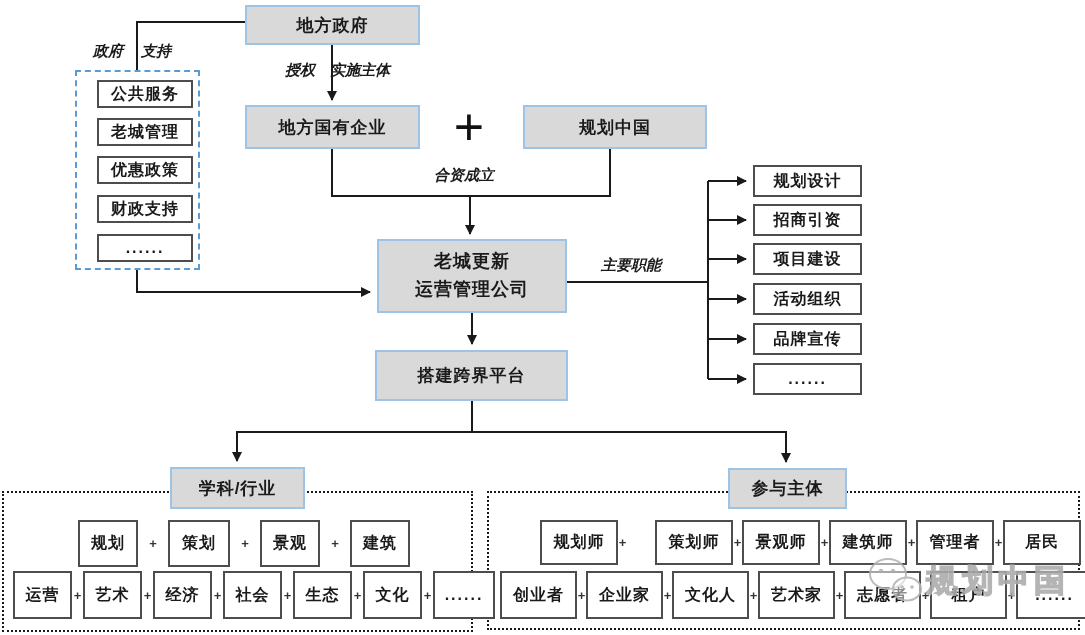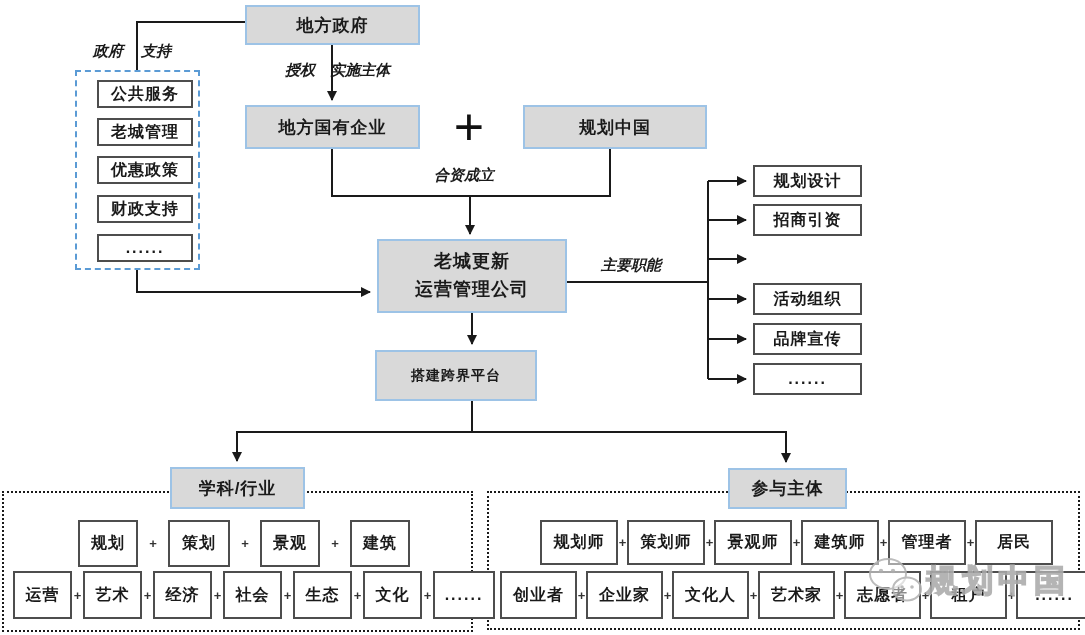--- a/index.html
+++ b/index.html
@@ -93,21 +93,21 @@
 
   <div class="abs bigplus" style="left:443px;top:99px;width:52px;height:56px;">+</div>
 
   <div class="abs node" style="left:523px;top:105px;width:184px;height:44px;">规划中国</div>
 
   <div class="abs node big" style="left:377px;top:239px;width:190px;height:74px;">
     <div>老城更新</div>
     <div>运营管理公司</div>
   </div>
 
-  <div class="abs node" style="left:375px;top:350px;width:162px;height:51px;font-size:14px;">搭建跨界平台</div>
+  <div class="abs node" style="left:375px;top:350px;width:193px;height:51px;font-size:17px;">搭建跨界平台</div>
 
   <div class="abs lbl" style="left:93px;top:42px;gap:18px;">
     <span>政府</span>
     <span>支持</span>
   </div>
 
   <div class="abs lbl" style="left:285px;top:61px;gap:15px;">
     <span>授权</span>
     <span>实施主体</span>
   </div>
@@ -118,20 +118,21 @@
 
   <div class="abs dashpanel" style="left:75px;top:70px;width:125px;height:200px;"></div>
   <div class="abs wbox" style="left:97px;top:80px;width:96px;height:28px;">公共服务</div>
   <div class="abs wbox" style="left:97px;top:118px;width:96px;height:28px;">老城管理</div>
   <div class="abs wbox" style="left:97px;top:156px;width:96px;height:28px;">优惠政策</div>
   <div class="abs wbox" style="left:97px;top:195px;width:96px;height:28px;">财政支持</div>
   <div class="abs wbox dots" style="left:97px;top:234px;width:96px;height:28px;">......</div>
 
   <div class="abs wbox" style="left:753px;top:165px;width:109px;height:32px;">规划设计</div>
   <div class="abs wbox" style="left:753px;top:204px;width:109px;height:32px;">招商引资</div>
+  <div class="abs wbox" style="left:753px;top:243px;width:109px;height:32px;">项目建设</div>
   <div class="abs wbox" style="left:753px;top:283px;width:109px;height:32px;">活动组织</div>
   <div class="abs wbox" style="left:753px;top:323px;width:109px;height:32px;">品牌宣传</div>
   <div class="abs wbox dots" style="left:753px;top:363px;width:109px;height:32px;">......</div>
 
   <div class="abs dotpanel" style="left:2px;top:491px;width:471px;height:141px;"></div>
   <div class="abs node" style="left:170px;top:467px;width:135px;height:42px;">学科/行业</div>
 
   <div class="abs frow" style="left:78px;top:522px;height:43px;gap:0;">
     <div class="wbox" style="width:56px;height:43px;">规划</div>
     <span class="plus" style="width:30px;">+</span>
@@ -157,21 +158,21 @@
     <span class="plus" style="width:11px;">+</span>
     <div class="wbox dots" style="width:58px;height:44px;">......</div>
   </div>
 
   <div class="abs dotpanel" style="left:487px;top:491px;width:593px;height:139px;"></div>
   <div class="abs node" style="left:728px;top:468px;width:119px;height:41px;">参与主体</div>
 
   <div class="abs frow" style="left:540px;top:522px;height:41px;gap:0;">
     <div class="wbox" style="width:74px;height:41px;">规划师</div>
     <span class="plus" style="width:9px;">+</span>
-    <div class="wbox" style="width:74px;height:41px;">策划师</div>
+    <div class="wbox" style="width:74px;height:41px;margin-left:28px;">策划师</div>
     <span class="plus" style="width:9px;">+</span>
     <div class="wbox" style="width:74px;height:41px;">景观师</div>
     <span class="plus" style="width:9px;">+</span>
     <div class="wbox" style="width:74px;height:41px;">建筑师</div>
     <span class="plus" style="width:9px;">+</span>
     <div class="wbox" style="width:74px;height:41px;">管理者</div>
     <span class="plus" style="width:9px;">+</span>
     <div class="wbox" style="width:74px;height:41px;">居民</div>
   </div>
 

